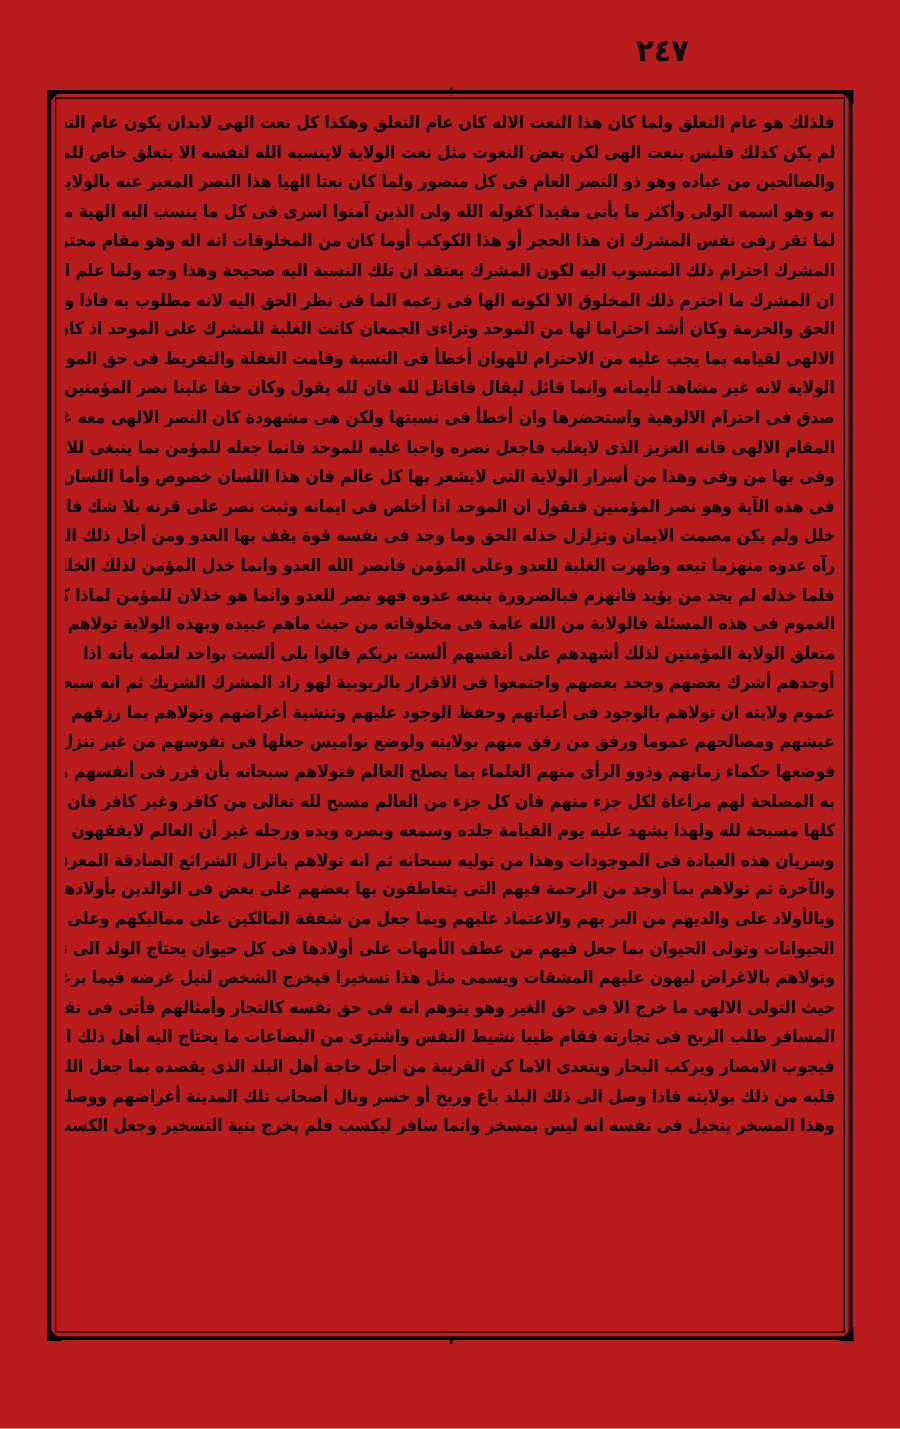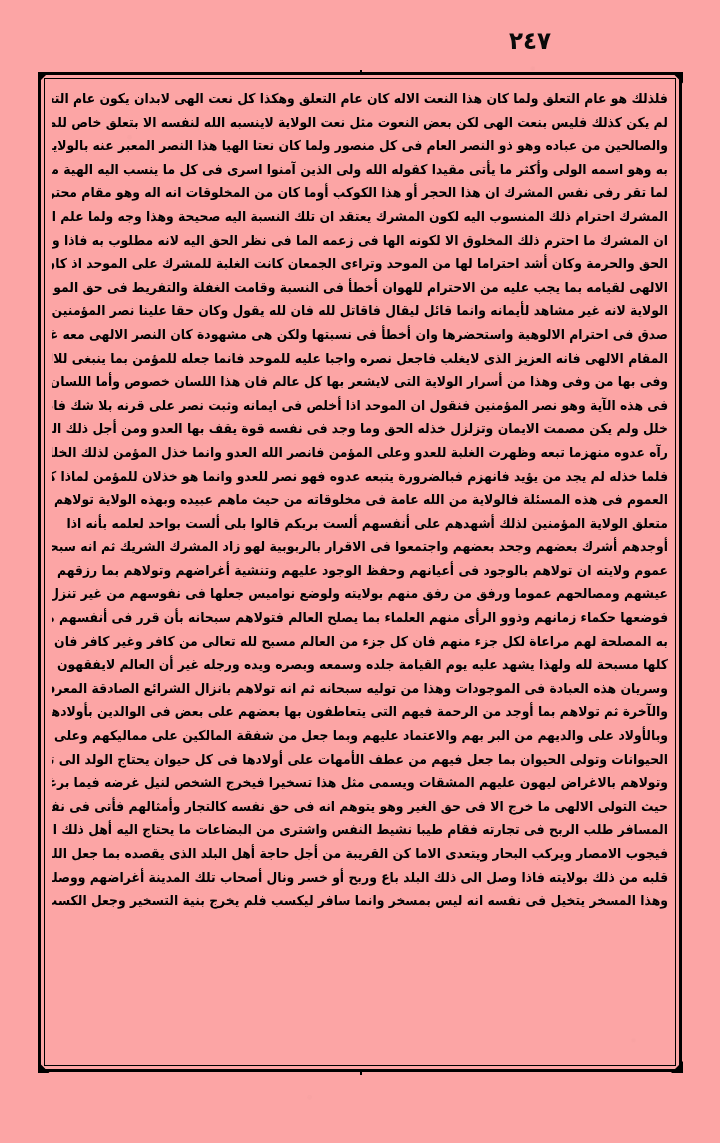--- a/index.html
+++ b/index.html
@@ -14,21 +14,21 @@
     position: relative;
     overflow: hidden;
     font-family: "DejaVu Sans", sans-serif;
     color: #000000;
   }
 
   
   .page {
     position: absolute;
     inset: 0;
-    background: #fca5a5;
+    background: #b91c1c;
   }
 
   
   .paper-tone {
     position: absolute;
     inset: 0;
     background:
       radial-gradient(circle at 18% 12%, rgba(0,0,0,0.012) 0 2px, transparent 3px),
       radial-gradient(circle at 74% 6%,  rgba(0,0,0,0.015) 0 1.5px, transparent 3px),
       radial-gradient(circle at 43% 96%, rgba(0,0,0,0.012) 0 2px, transparent 3px),

